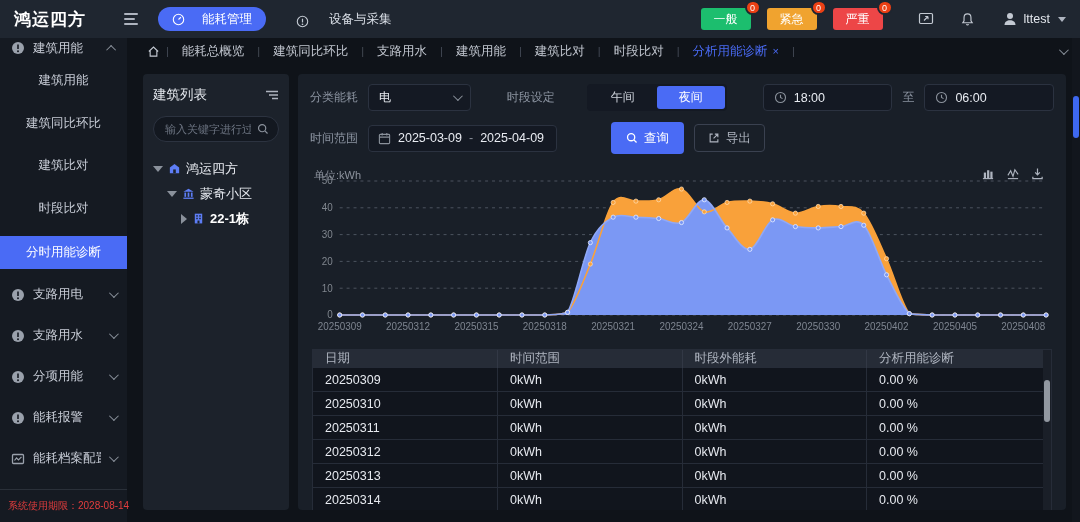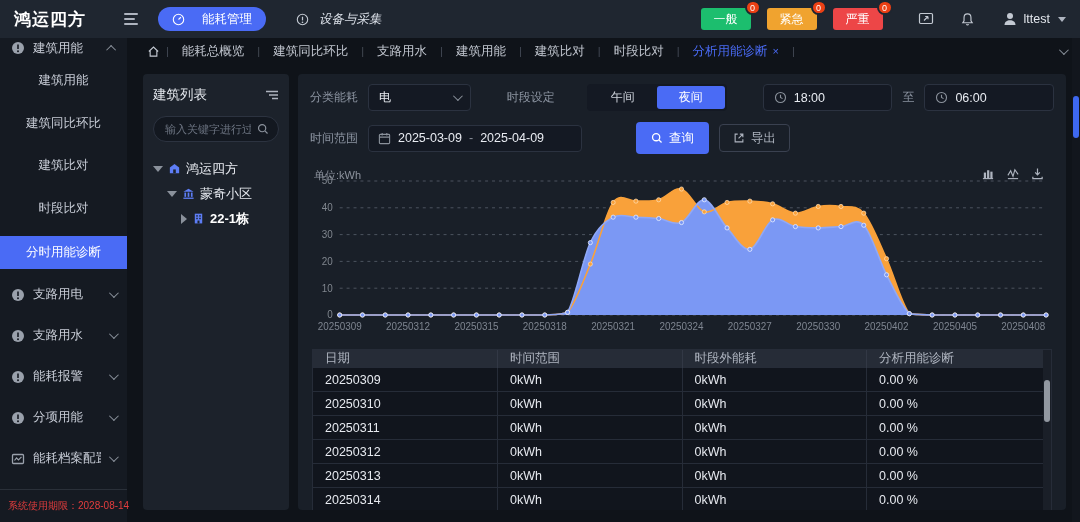--- a/index.html
+++ b/index.html
@@ -5,21 +5,21 @@
   html,body{margin:0;padding:0;background:#0b0e14;}
   *{box-sizing:border-box;}
   .app{position:relative;width:1080px;height:522px;background:#0f1319;font-family:"Liberation Sans","DejaVu Sans",sans-serif;overflow:hidden;}
   
   .topbar{height:38px;background:#1f2630;display:flex;align-items:center;padding:0 14px;gap:12px;}
   .logo{color:#ffffff;font-size:17px;font-weight:bold;letter-spacing:1px;white-space:nowrap;}
   .burger{display:flex;flex-direction:column;gap:3px;margin:0 8px 0 26px;cursor:pointer;}
   .burger span{width:14px;height:2px;background:#aeb4bf;border-radius:1px;}
   .burger span:nth-child(2){width:11px;}
   .nav-pill{background:#4a6bf5;color:#fff;border-radius:13px;height:24px;padding:0 14px;display:flex;align-items:center;gap:17px;font-size:12.5px;cursor:pointer;}
-  .nav-item{color:#dbe0e8;font-size:12.5px;display:flex;align-items:center;gap:10px;margin-left:18px;cursor:pointer;font-style:italic;}
+  .nav-item{color:#dbe0e8;font-size:12.5px;display:flex;align-items:flex-end;gap:20px;margin-left:18px;cursor:pointer;}
   .tb-spacer{flex:1;}
   .alert-btn{position:relative;height:22px;border-radius:3px;color:#fff;font-size:12px;padding:0 13px;display:flex;align-items:center;margin-right:16px;cursor:pointer;white-space:nowrap;}
   .badge{position:absolute;top:-8px;right:-10px;background:#ed4014;border:2px solid #1f2630;border-radius:9px;color:#fff;font-size:9px;min-width:16px;height:15px;display:flex;align-items:center;justify-content:center;padding:0 2px;}
   .tb-icon{display:flex;align-items:center;margin:0 7px;cursor:pointer;}
   .user{display:flex;align-items:center;gap:6px;color:#e2e6ec;font-size:12.5px;margin-left:8px;cursor:pointer;}
   .caret-down{width:0;height:0;border-left:4px solid transparent;border-right:4px solid transparent;border-top:5px solid #aeb4bf;margin-left:2px;}
   
   .body{display:flex;height:484px;}
   .sidebar{width:127px;background:#151a22;display:flex;flex-direction:column;flex-shrink:0;}
   .sb-group{height:43px;display:flex;align-items:center;padding:0 11px;gap:8px;color:#c9ced8;font-size:12.5px;cursor:pointer;}
@@ -56,21 +56,21 @@
   
   .f-row{display:flex;align-items:center;gap:10px;margin-bottom:11px;}
   .f-label{color:#8b93a0;font-size:12px;white-space:nowrap;}
   .select{width:112px;height:27px;background:#141923;border:1px solid #2b3240;border-radius:4px;display:flex;align-items:center;padding:0 10px;color:#e8ebf1;font-size:12px;cursor:pointer;}
   .select .cd{margin-left:auto;}
   .toggle{margin-left:22px;background:#141923;border-radius:4px;padding:2px;display:flex;}
   .tg-btn{width:68px;height:23px;display:flex;align-items:center;justify-content:center;font-size:12px;color:#cfd4dc;border-radius:3px;cursor:pointer;}
   .tg-btn.on{background:#4a6bf5;color:#fff;}
   .time-input{width:142px;height:27px;background:#141923;border:1px solid #2b3240;border-radius:4px;display:flex;align-items:center;gap:7px;padding:0 10px;color:#e8ebf1;font-size:12.5px;cursor:text;}
   .time-input.first{margin-left:26px;}
-  .date-input{width:214px;height:27px;background:#141923;border:1px solid #2b3240;border-radius:4px;display:flex;align-items:center;gap:7px;padding:0 9px;color:#e8ebf1;font-size:12.5px;cursor:text;}
+  .date-input{width:189px;height:27px;background:#141923;border:1px solid #2b3240;border-radius:4px;display:flex;align-items:center;gap:7px;padding:0 9px;color:#e8ebf1;font-size:12.5px;cursor:text;}
   .btn-query{margin-left:44px;height:32px;background:#4a6bf5;border:none;border-radius:4px;color:#fff;font-size:12.5px;display:flex;align-items:center;gap:6px;padding:0 15px;cursor:pointer;font-family:inherit;}
   .btn-export{height:28px;background:transparent;border:1px solid #3a4150;border-radius:4px;color:#aeb4bf;font-size:12.5px;display:flex;align-items:center;gap:6px;padding:0 13px;cursor:pointer;font-family:inherit;}
   
   .chart{position:relative;height:182px;margin-top:0px;flex-shrink:0;}
   .unit-label{position:absolute;left:4px;top:3px;color:#8d939e;font-size:11px;}
   .ctools{position:absolute;right:10px;top:2px;display:flex;gap:11px;align-items:center;}
   .ctools span{cursor:pointer;display:flex;}
   
   .tbl-wrap{position:relative;flex:1;overflow:hidden;margin:2px 2px 0 2px;border:1px solid #262c38;border-bottom:none;}
   table.grid{width:100%;border-collapse:collapse;table-layout:fixed;}
@@ -196,32 +196,32 @@
           <span class="chev down"></span>
         </div>
         <div class="sb-group">
           <span style="display:flex">
             <svg width="14" height="14" viewBox="0 0 14 14">
               <circle cx="7" cy="7" r="6" fill="#9aa1ac"></circle>
               <path d="M7 3.6 V8" stroke="#151a22" stroke-width="1.6"></path>
               <circle cx="7" cy="10.2" r="1" fill="#151a22"></circle>
             </svg>
           </span>
-          <span class="lbl">能耗报警</span>
+          <span class="lbl">分项用能</span>
           <span class="chev down"></span>
         </div>
         <div class="sb-group">
           <span style="display:flex">
             <svg width="14" height="14" viewBox="0 0 14 14">
               <circle cx="7" cy="7" r="6" fill="#9aa1ac"></circle>
               <path d="M7 3.6 V8" stroke="#151a22" stroke-width="1.6"></path>
               <circle cx="7" cy="10.2" r="1" fill="#151a22"></circle>
             </svg>
           </span>
-          <span class="lbl">分项用能</span>
+          <span class="lbl">能耗报警</span>
           <span class="chev down"></span>
         </div>
         <div class="sb-group">
           <span style="display:flex">
             <svg width="14" height="14" viewBox="0 0 14 14">
               <rect x="1.5" y="2.5" width="11" height="9" rx="1" fill="none" stroke="#9aa1ac" stroke-width="1.3"></rect>
               <path d="M3.5 8.5 L5.5 6 L7.5 8 L10.5 4.8" fill="none" stroke="#9aa1ac" stroke-width="1.2"></path>
             </svg>
           </span>
           <span class="lbl">能耗档案配置</span>

